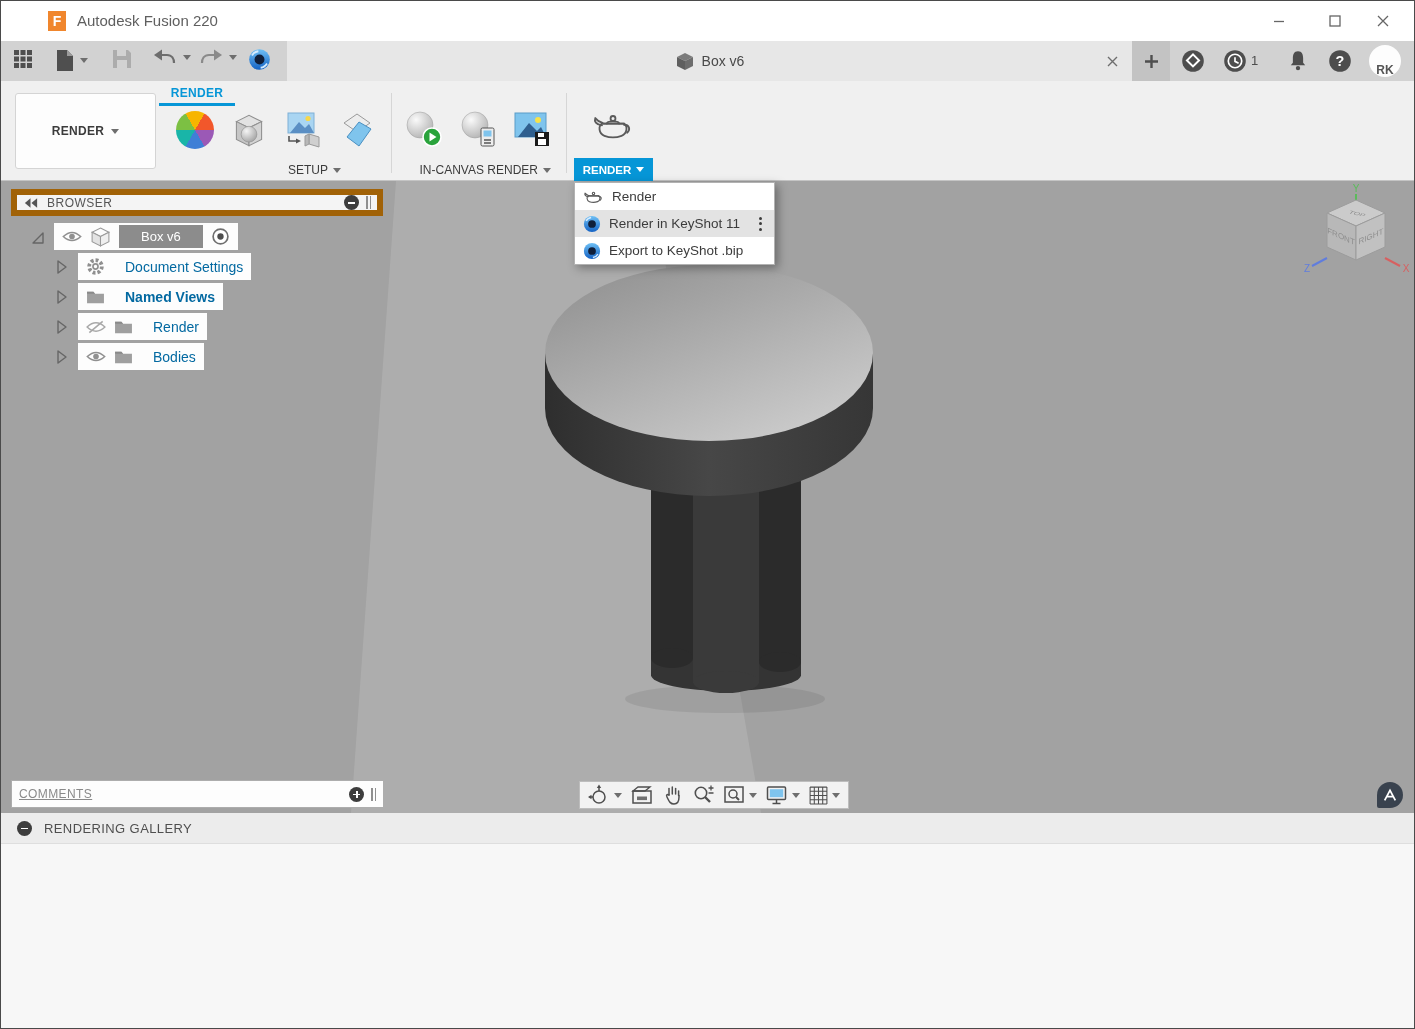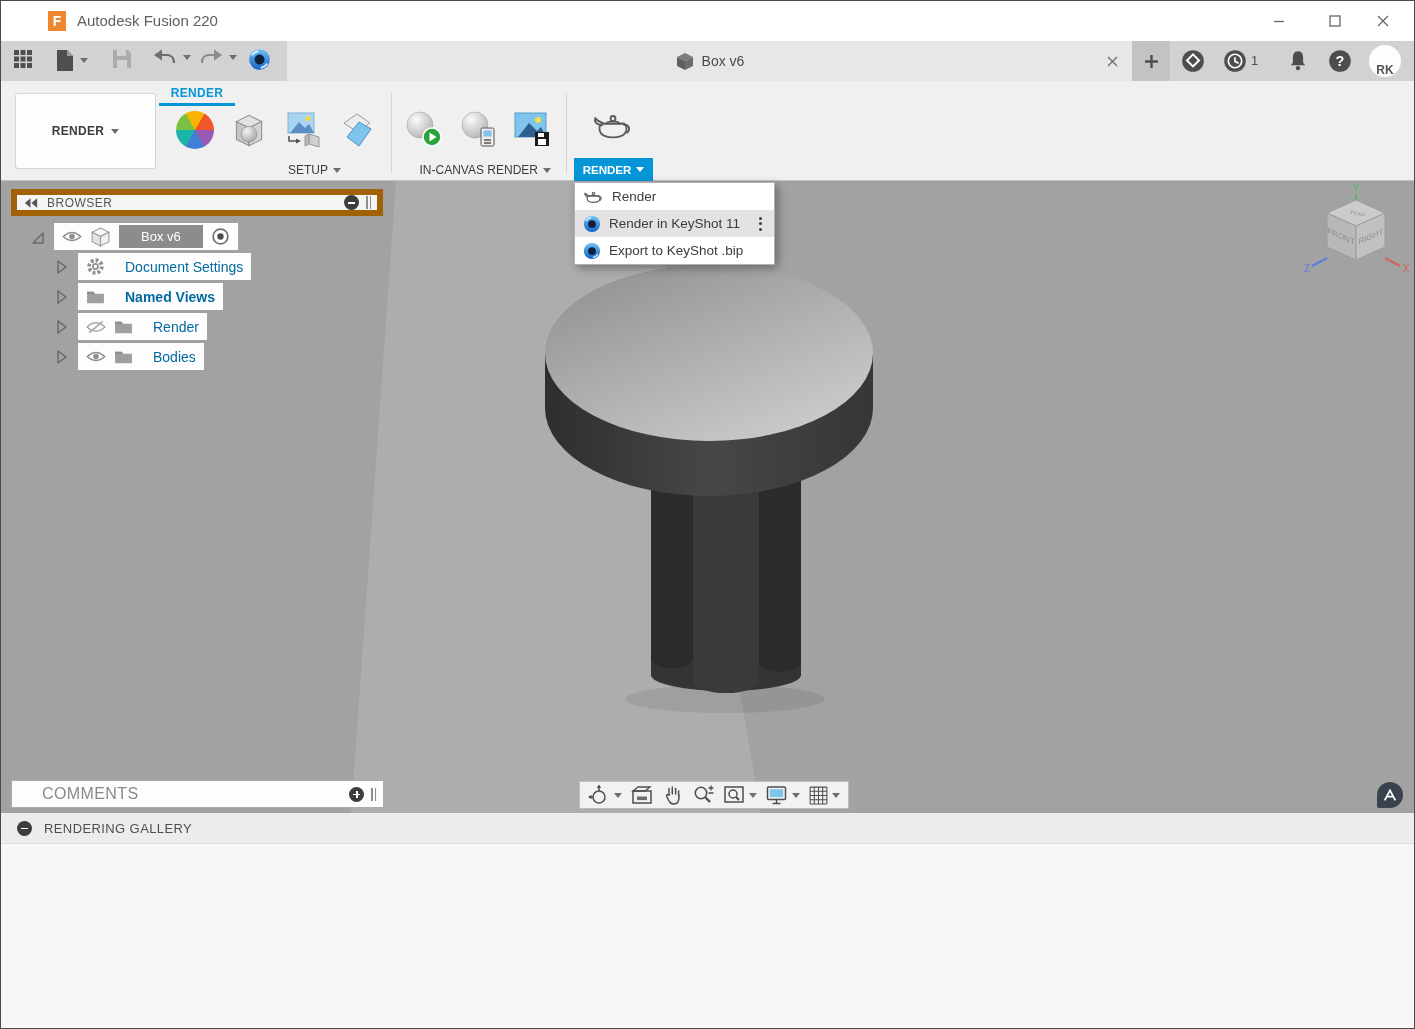--- a/index.html
+++ b/index.html
@@ -58,21 +58,21 @@
   .brow { position:absolute; height:27px; display:flex; align-items:center; }
   .brow .box { background:#fdfdfd; height:27px; display:flex; align-items:center; padding:0 8px; gap:8px; }
   .brow .itemlabel { font-size:14px; color:#0369a1;margin-left:12px; }
   .sel-label { background:#8c8c8c; color:#fff; font-size:13px; padding:4px 22px; }
   .expander { width:18px; height:18px; margin-right:7px; flex:none; display:flex; align-items:center; justify-content:center; }
 
   
   .navbar { position:absolute; left:578px; top:600px; height:28px; background:#f2f2f2; border:1px solid #bdbdbd; display:flex; align-items:center; padding:0 4px; }
   .nav-item { height:26px; display:flex; align-items:center; justify-content:center; padding:0 4px; gap:3px; }
   .comments-bar { position:absolute; left:10px; top:599px; width:373px; height:28px; background:#fdfdfd; border:1px solid #adadad; display:flex; align-items:center; padding:0 7px; }
-  .comments-bar .ctitle { font-size:16px; color:#8a8a8a; letter-spacing:.4px; margin-left:23px; flex:1; }
+  .comments-bar .ctitle { font-size:12px; color:#8a8a8a; letter-spacing:.4px; flex:1;text-decoration:underline; }
   .assistant { position:absolute; left:1376px; top:601px; width:26px; height:26px; background:#39424e; border-radius:50% 50% 50% 2px; display:flex; align-items:center; justify-content:center; }
 
   
   .menu { position:absolute; left:573px; top:181px; width:201px; background:#fff; border:1px solid #b2b2b2; box-shadow:3px 3px 9px rgba(0,0,0,.35); z-index:50; }
   .menu-item { height:27px; display:flex; align-items:center; padding:0 8px; gap:8px; font-size:13.5px; color:#3c3c3c; }
   .menu-item.hl { background:#e3e3e3; }
   .menu-item .mlabel { flex:1; white-space:nowrap; }
   .dots { display:flex; flex-direction:column; gap:2.5px; padding:0 4px; }
   .dots i { width:3px; height:3px; background:#3c3c3c; border-radius:50%; }
 

